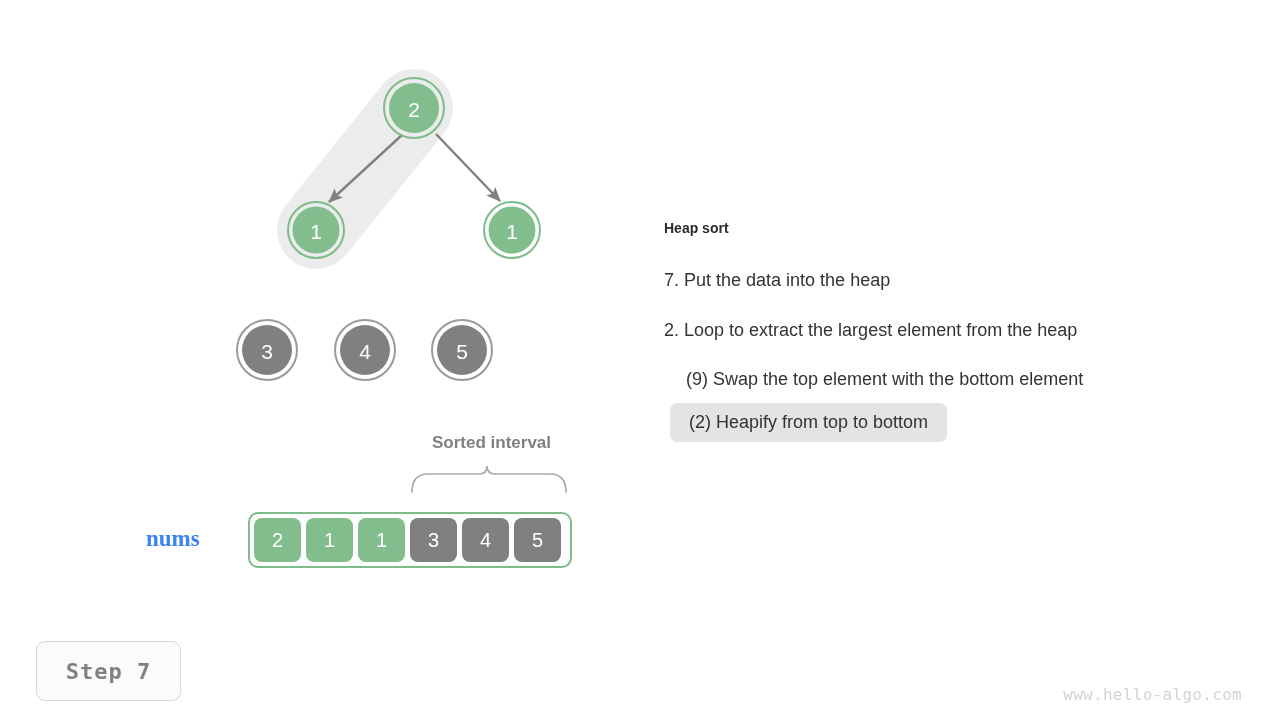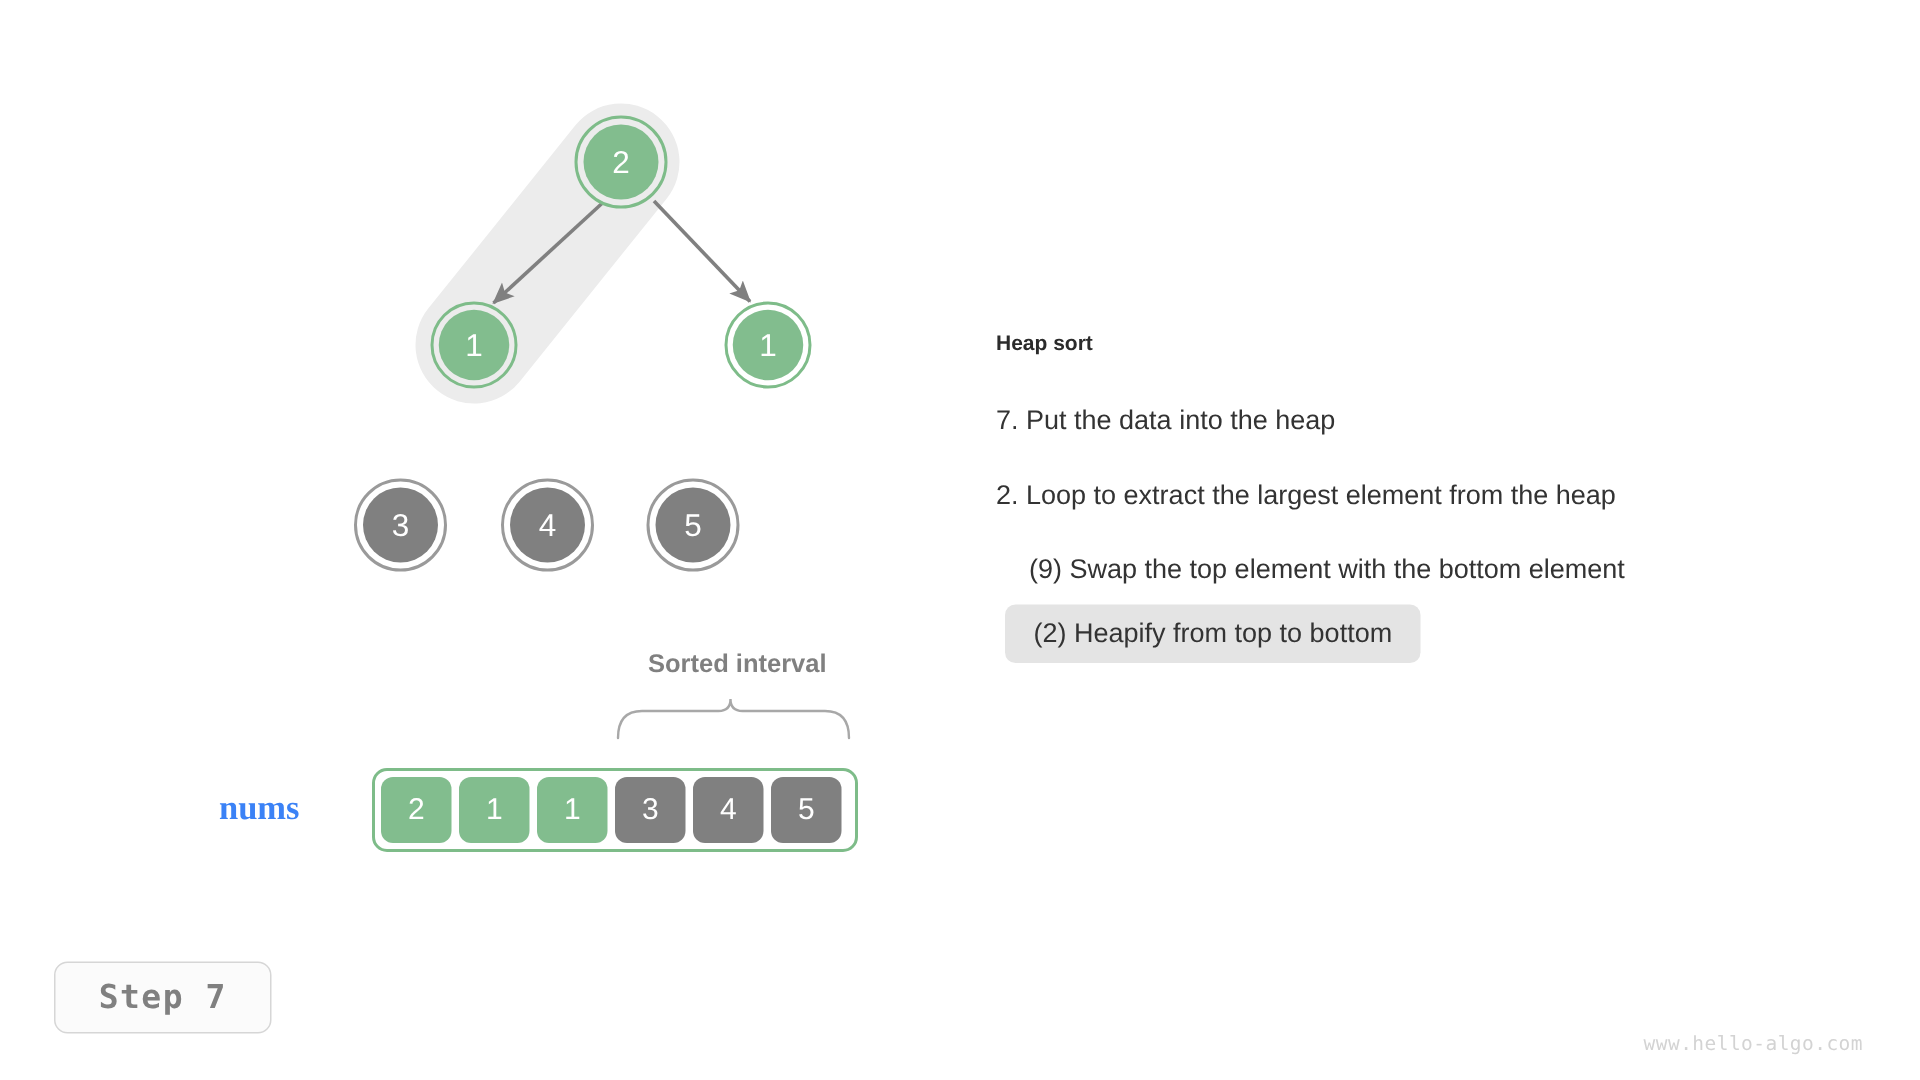--- a/index.html
+++ b/index.html
@@ -132,42 +132,42 @@
     margin-left: 6px;
     margin-bottom: 0;
   }
 
   
   #step-badge {
     position: absolute;
     left: 36px;
     top: 641px;
     width: 145px;
-    height: 48px;
+    height: 60px;
     box-sizing: border-box;
     border: 1px solid #d6d6d6;
     border-radius: 9px;
     background: #fbfbfb;
     display: flex;
     align-items: center;
     justify-content: center;
     font-family: "DejaVu Sans Mono", monospace;
     font-weight: bold;
     font-size: 22px;
     color: #808080;
     letter-spacing: 1px;
   }
 
   
   #watermark {
     position: absolute;
     right: 38px;
     bottom: 16px;
     font-family: "DejaVu Sans Mono", monospace;
-    font-size: 13px;
+    font-size: 16px;
     color: #d3d3d3;
     letter-spacing: 0.3px;
   }
 </style>
 </head>
 <body>
 
 <div id="stage">
 
   <svg id="diagram-svg" viewBox="0 0 1280 720" xmlns="http://www.w3.org/2000/svg">

